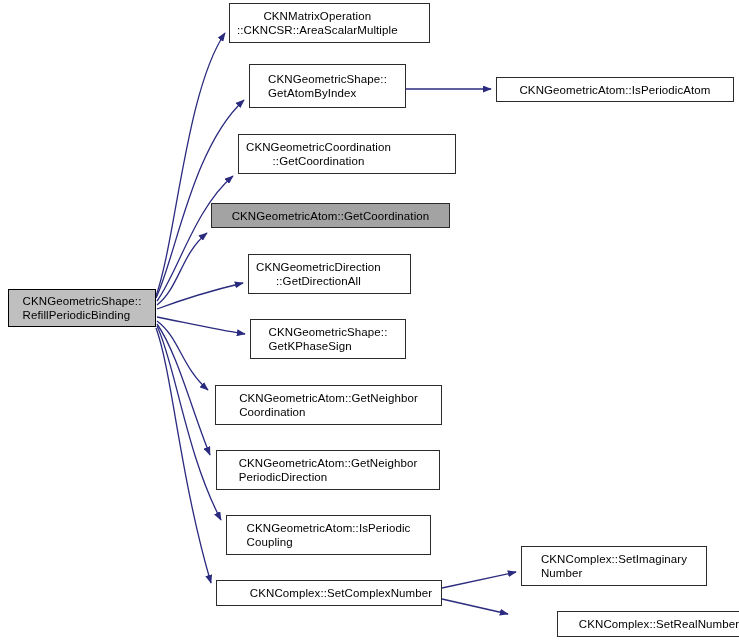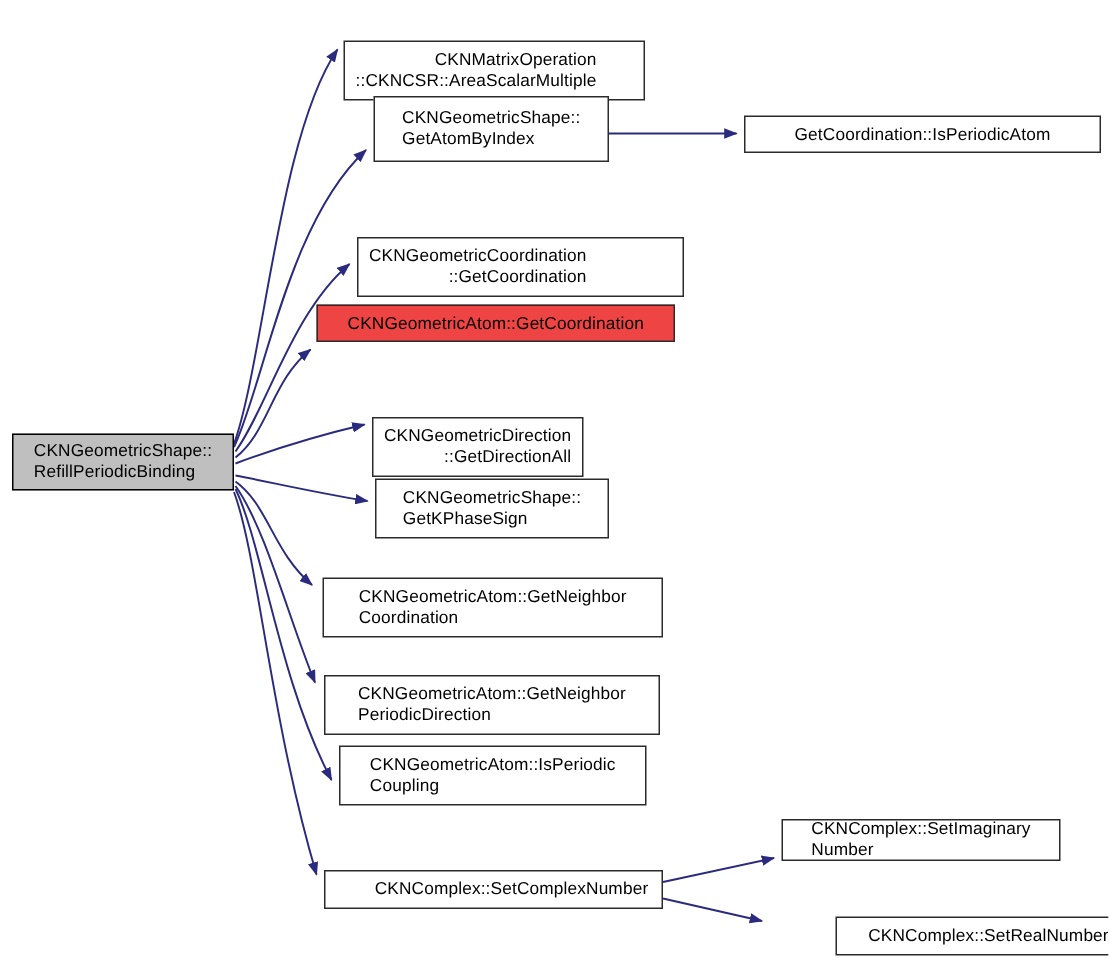--- a/index.html
+++ b/index.html
@@ -38,23 +38,22 @@
     text-align: left;
     white-space: pre-line;
     z-index: 2;
   }
   .node.root {
     background: #bfbfbf;
     border-color: #000000;
   }
   .node.leftalign {
     justify-content: flex-start;
-    text-align: right;
+    text-align: center;
     padding-left: 7px;
-    margin-top: 24px;
   }
 </style>
 </head>
 <body>
 
 <div id="canvas">
 
   <svg id="edge-layer" viewBox="0 0 739 642" width="739" height="642">
     <defs>
       <marker id="arrowhead" markerWidth="9" markerHeight="7" refX="8.2" refY="3.5" orient="auto" markerUnits="userSpaceOnUse">
@@ -78,33 +77,33 @@
       </g>
   </svg>
 
   <div id="nodes-group">
       <div class="node root" style="left: 8px; top: 289px; width: 148px; height: 38px; border-color: rgb(0, 0, 0); background: rgb(191, 191, 191); color: rgb(0, 0, 0);">CKNGeometricShape::
 RefillPeriodicBinding</div>
       <div class="node leftalign" style="left: 229px; top: 3px; width: 201px; height: 40px; border-color: rgb(43, 43, 43); background: rgb(255, 255, 255); color: rgb(0, 0, 0);">CKNMatrixOperation
 ::CKNCSR::AreaScalarMultiple</div>
       <div class="node" style="left: 249px; top: 64px; width: 157px; height: 44px; border-color: rgb(43, 43, 43); background: rgb(255, 255, 255); color: rgb(0, 0, 0);">CKNGeometricShape::
 GetAtomByIndex</div>
-      <div class="node" style="left: 496px; top: 77px; width: 238px; height: 25px; border-color: rgb(43, 43, 43); background: rgb(255, 255, 255); color: rgb(0, 0, 0);">GetCoordination::IsPeriodicAtom</div>
+      <div class="node" style="left: 496px; top: 77px; width: 238px; height: 25px; border-color: rgb(43, 43, 43); background: rgb(255, 255, 255); color: rgb(0, 0, 0);">CKNGeometricAtom::IsPeriodicAtom</div>
       <div class="node leftalign" style="left: 238px; top: 134px; width: 218px; height: 40px; border-color: rgb(43, 43, 43); background: rgb(255, 255, 255); color: rgb(0, 0, 0);">CKNGeometricCoordination
 ::GetCoordination</div>
-      <div class="node" style="left: 211px; top: 203px; width: 239px; height: 25px; border-color: rgb(43, 43, 43); background: #ef4444; color: rgb(0, 0, 0);">CKNGeometricAtom::GetCoordination</div>
-      <div class="node leftalign" style="left: 248px; top: 254px; width: 141px; height: 40px; border-color: rgb(43, 43, 43); background: rgb(255, 255, 255); color: rgb(0, 0, 0);">CKNGeometricDirection
+      <div class="node" style="left: 211px; top: 203px; width: 239px; height: 25px; border-color: rgb(43, 43, 43); background: #a3a3a3; color: rgb(0, 0, 0);">CKNGeometricAtom::GetCoordination</div>
+      <div class="node leftalign" style="left: 248px; top: 254px; width: 163px; height: 40px; border-color: rgb(43, 43, 43); background: rgb(255, 255, 255); color: rgb(0, 0, 0);">CKNGeometricDirection
 ::GetDirectionAll</div>
       <div class="node" style="left: 250px; top: 319px; width: 156px; height: 40px; border-color: rgb(43, 43, 43); background: rgb(255, 255, 255); color: rgb(0, 0, 0);">CKNGeometricShape::
 GetKPhaseSign</div>
       <div class="node" style="left: 215px; top: 385px; width: 227px; height: 40px; border-color: rgb(43, 43, 43); background: rgb(255, 255, 255); color: rgb(0, 0, 0);">CKNGeometricAtom::GetNeighbor
 Coordination</div>
       <div class="node" style="left: 216px; top: 450px; width: 224px; height: 40px; border-color: rgb(43, 43, 43); background: rgb(255, 255, 255); color: rgb(0, 0, 0);">CKNGeometricAtom::GetNeighbor
 PeriodicDirection</div>
-      <div class="node" style="left: 226px; top: 497px; width: 205px; height: 40px; border-color: rgb(43, 43, 43); background: rgb(255, 255, 255); color: rgb(0, 0, 0);">CKNGeometricAtom::IsPeriodic
+      <div class="node" style="left: 226px; top: 515px; width: 205px; height: 40px; border-color: rgb(43, 43, 43); background: rgb(255, 255, 255); color: rgb(0, 0, 0);">CKNGeometricAtom::IsPeriodic
 Coupling</div>
       <div class="node" style="left: 216px; top: 580px; width: 226px; height: 26px; border-color: rgb(43, 43, 43); background: rgb(255, 255, 255); color: rgb(0, 0, 0); padding-left: 24px;">CKNComplex::SetComplexNumber</div>
-      <div class="node" style="left: 521px; top: 546px; width: 186px; height: 28px; border-color: rgb(43, 43, 43); background: rgb(255, 255, 255); color: rgb(0, 0, 0);">CKNComplex::SetImaginary
+      <div class="node" style="left: 521px; top: 546px; width: 186px; height: 40px; border-color: rgb(43, 43, 43); background: rgb(255, 255, 255); color: rgb(0, 0, 0);">CKNComplex::SetImaginary
 Number</div>
       <div class="node" style="left: 513px; top: 611px; width: 204px; height: 26px; border-color: rgb(43, 43, 43); background: rgb(255, 255, 255); color: rgb(0, 0, 0); margin-left: 44px;">CKNComplex::SetRealNumber</div>
     </div>
 
 </div>
 
 </body></html>

